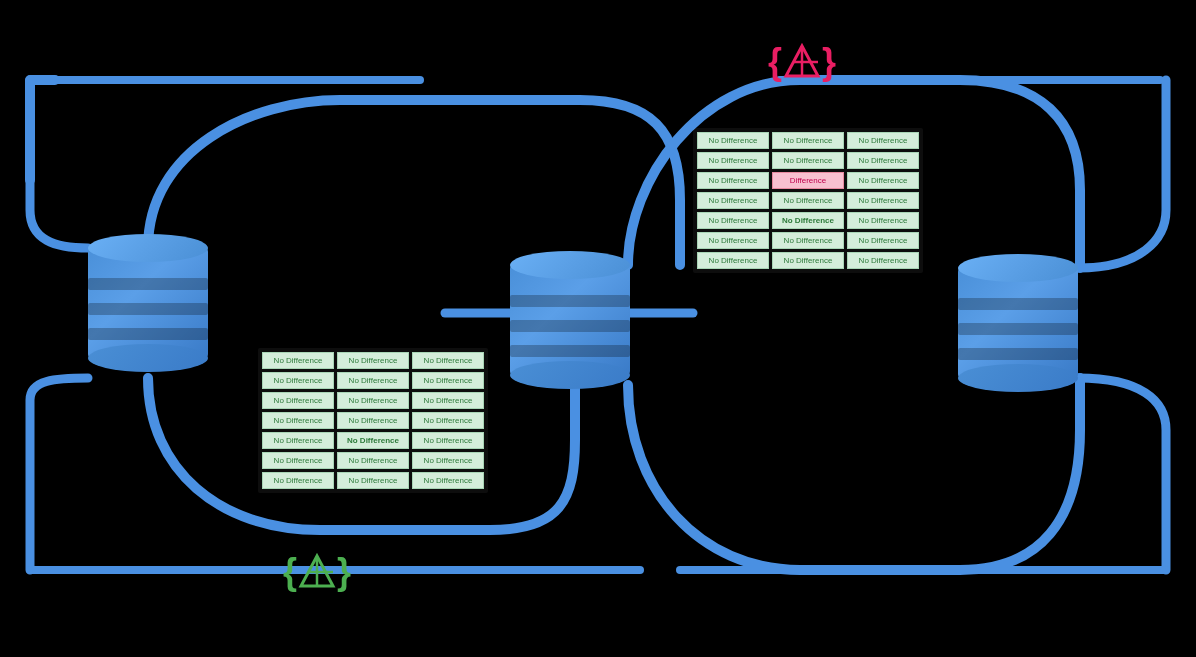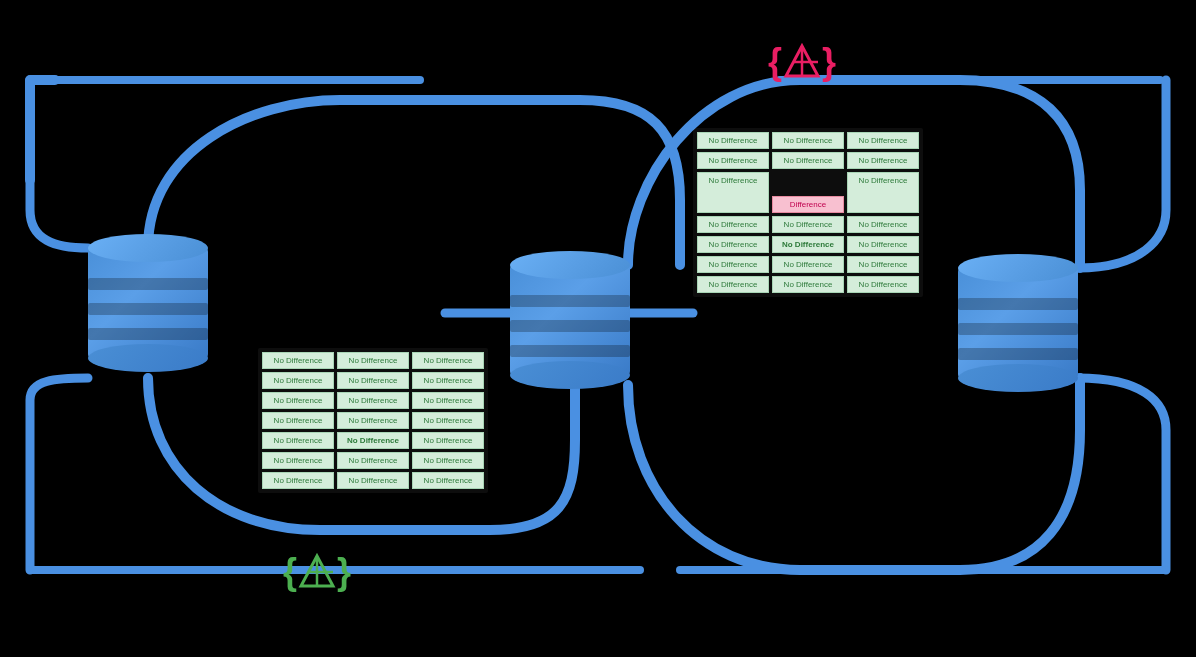--- a/index.html
+++ b/index.html
@@ -105,21 +105,20 @@
       background: #d4edda;
       border-color: #a8d5b5;
       color: #2d7a3a;
       font-weight: 700;
     }
 
     .cell-pink {
       background: #f8c0d0;
       border-color: #e88aa0;
       color: #c0004e;
-      margin-top: 24px;
     }
   </style>
 </head>
 <body>
 
 <div class="scene">
 
   <svg class="connectors-svg">
 
     <path d="M 148 248 C 148 150, 250 100, 340 100 L 580 100 C 650 100, 680 130, 680 200 L 680 265" fill="none" stroke="#4a90e2" stroke-width="10" stroke-linecap="round"></path>

